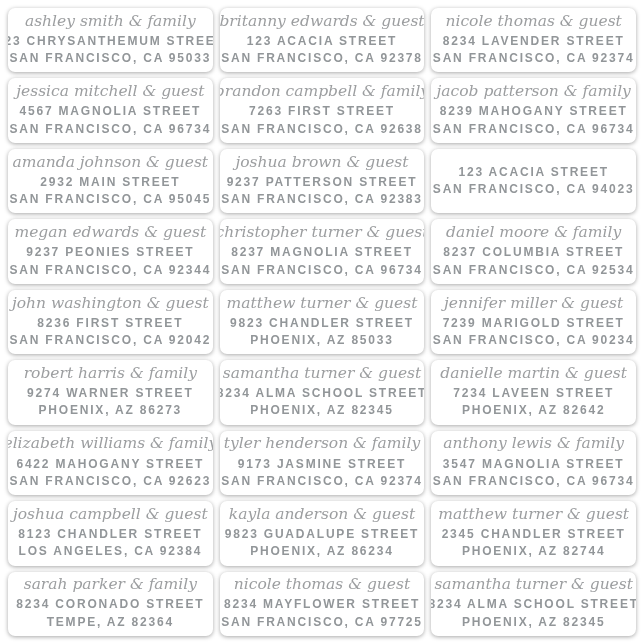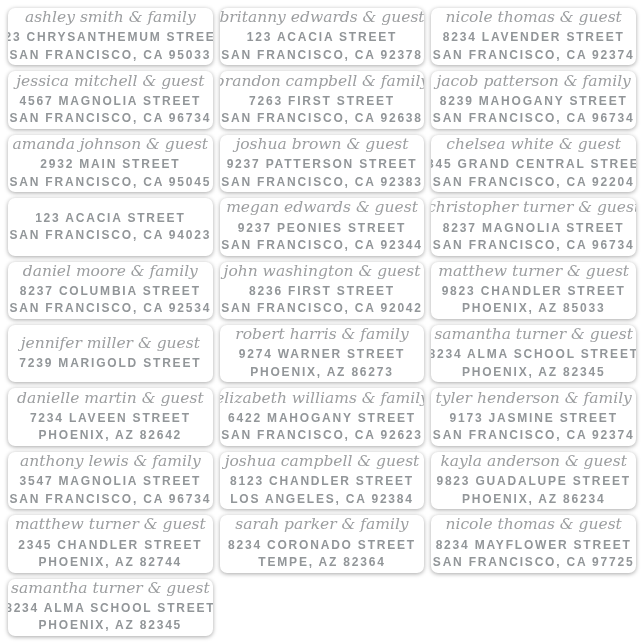--- a/index.html
+++ b/index.html
@@ -102,25 +102,20 @@
     <div class="addr">2932 MAIN STREET</div>
     <div class="addr">SAN FRANCISCO, CA 95045</div>
   </div>
 
   <div class="label">
     <div class="name">joshua brown &amp; guest</div>
     <div class="addr">9237 PATTERSON STREET</div>
     <div class="addr">SAN FRANCISCO, CA 92383</div>
   </div>
 
-  <div class="label">
-    <div class="name">chelsea white &amp; guest</div>
-    <div class="addr">2345 GRAND CENTRAL STREET</div>
-    <div class="addr">SAN FRANCISCO, CA 92204</div>
-  </div>
 
   <div class="label">
     <div class="addr">123 ACACIA STREET</div>
     <div class="addr">SAN FRANCISCO, CA 94023</div>
   </div>
 
   <div class="label">
     <div class="name">megan edwards &amp; guest</div>
     <div class="addr">9237 PEONIES STREET</div>
     <div class="addr">SAN FRANCISCO, CA 92344</div>
@@ -147,20 +142,21 @@
 
   <div class="label">
     <div class="name">matthew turner &amp; guest</div>
     <div class="addr">9823 CHANDLER STREET</div>
     <div class="addr">PHOENIX, AZ 85033</div>
   </div>
 
   <div class="label">
     <div class="name">jennifer miller &amp; guest</div>
     <div class="addr">7239 MARIGOLD STREET</div>
+    <div class="addr">SAN FRANCISCO, CA 90234</div>
   </div>
 
   <div class="label">
     <div class="name">robert harris &amp; family</div>
     <div class="addr">9274 WARNER STREET</div>
     <div class="addr">PHOENIX, AZ 86273</div>
   </div>
 
   <div class="label">
     <div class="name">samantha turner &amp; guest</div>

